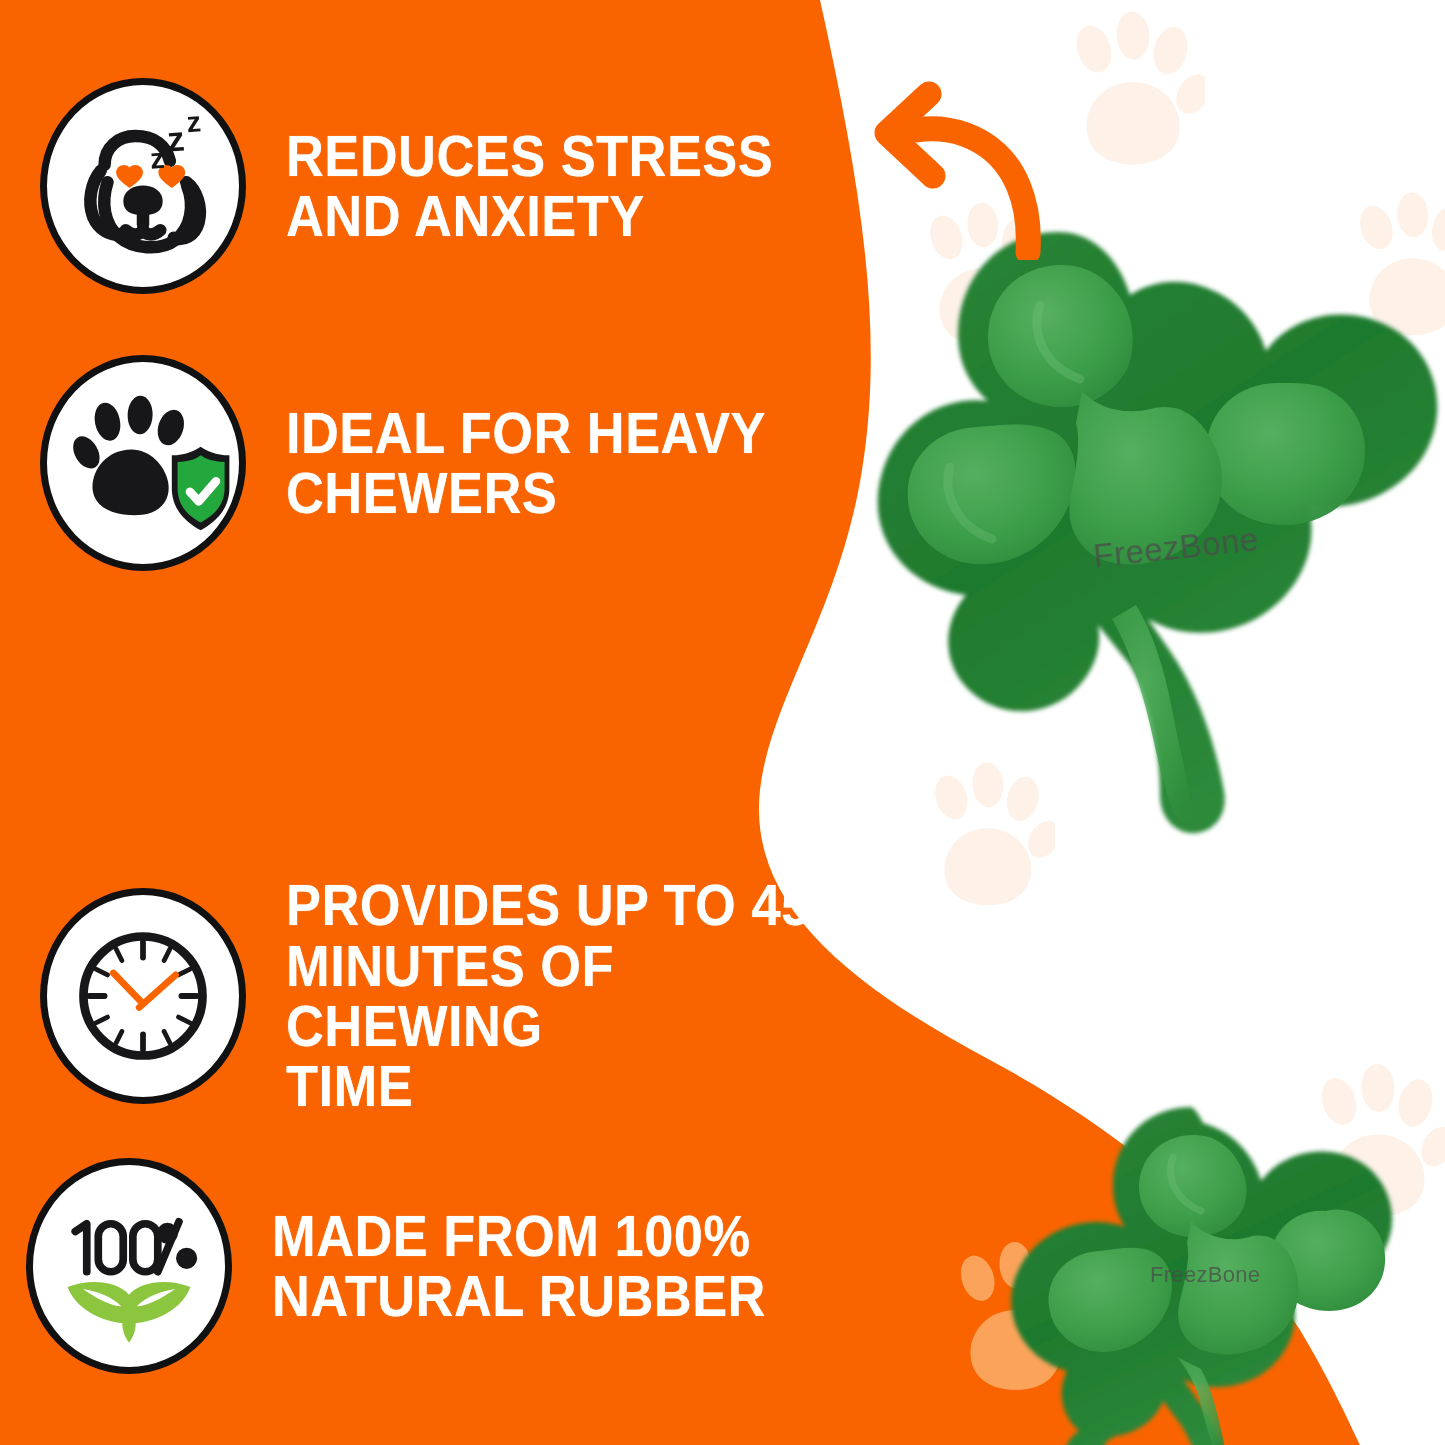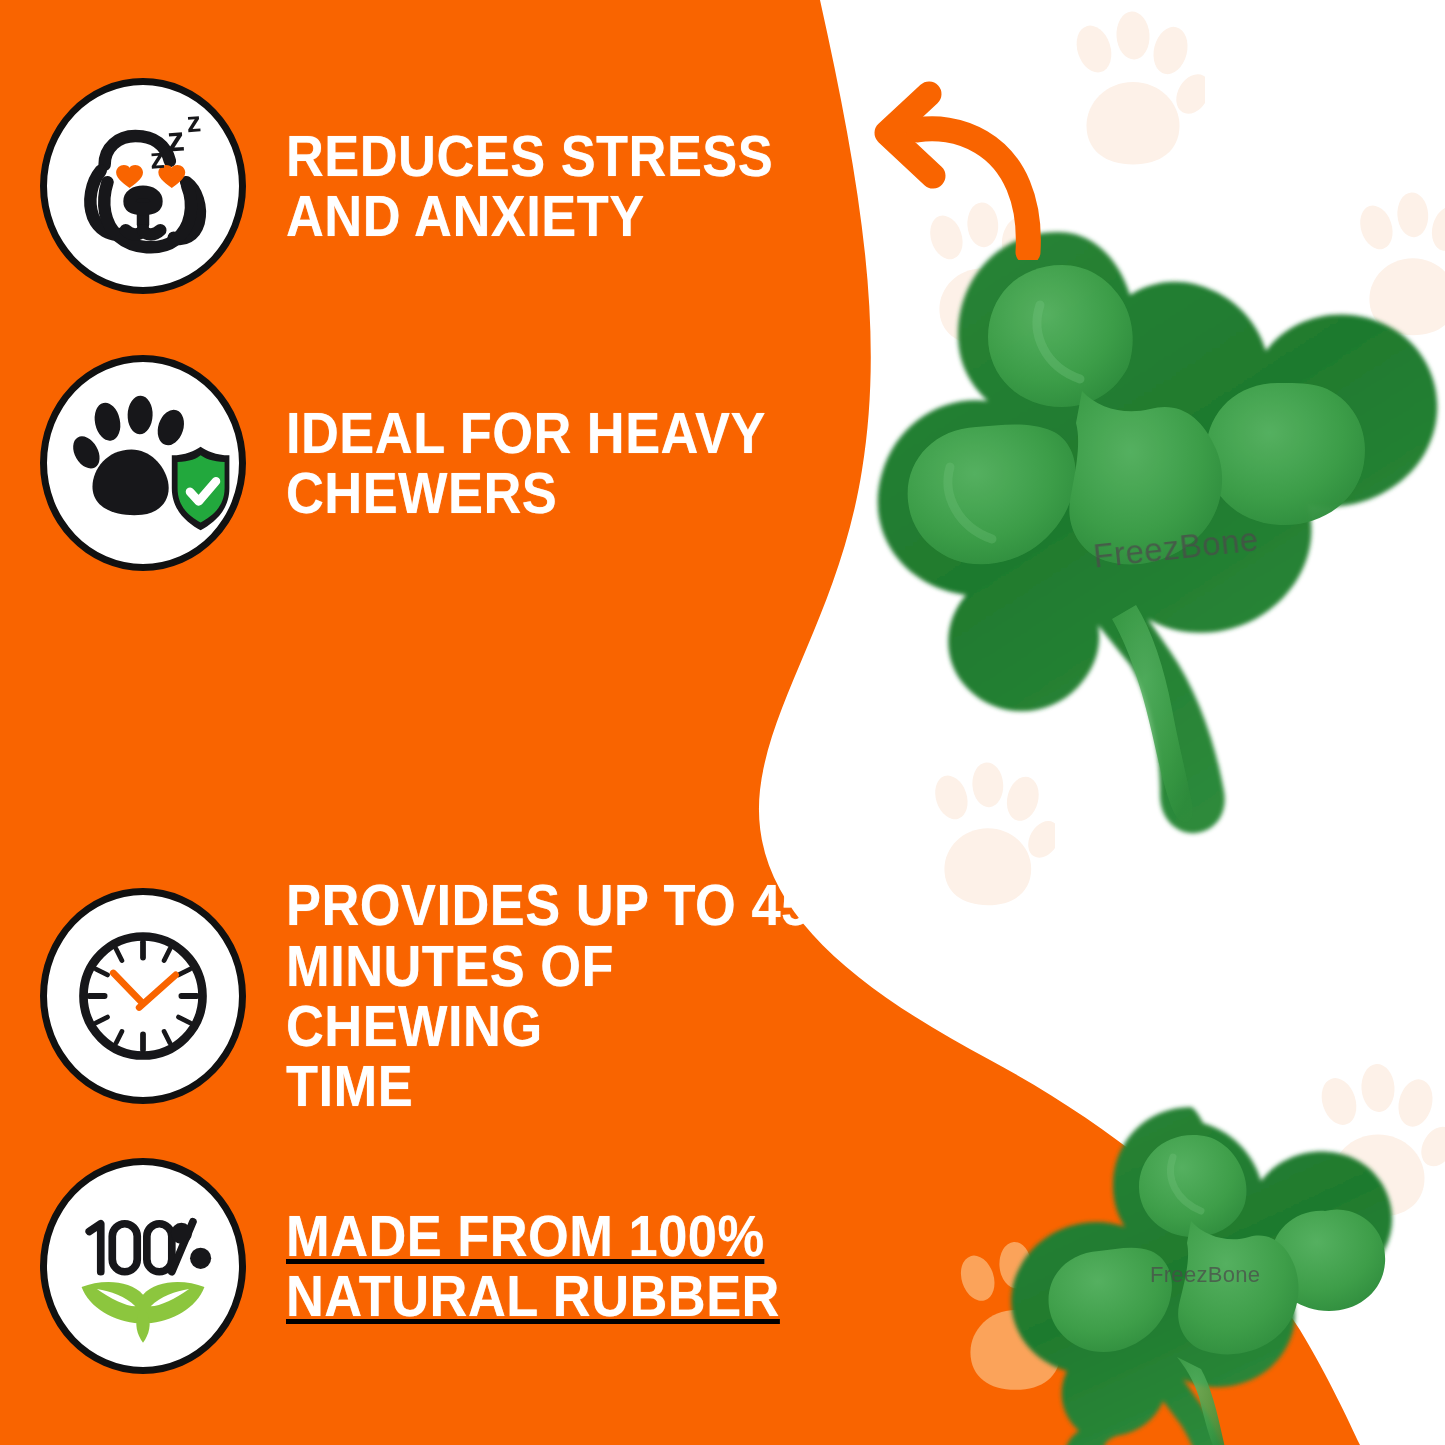--- a/index.html
+++ b/index.html
@@ -367,21 +367,21 @@
             <line x1="100" y1="108" x2="69" y2="76"></line>
             <line x1="96" y1="112" x2="134" y2="78"></line>
           </g>
         </svg>
       </div>
       <div class="feature-text">PROVIDES UP TO 45
 MINUTES OF CHEWING
 TIME</div>
     </div>
 
-    <div class="feature" style="left:40px; top:1158px; width:800px; height:216px;text-decoration:underline;">
+    <div class="feature" style="left:26px; top:1158px; width:800px; height:216px;">
       <div class="badge">
         <svg viewBox="0 0 200 200" width="196" height="196">
 
           <g fill="none" stroke="#17171A" stroke-width="8" stroke-linecap="round" stroke-linejoin="round">
             <path d="M44 64 L56 56 L56 106"></path>
             <rect x="68" y="56" width="26" height="50" rx="13"></rect>
             <rect x="104" y="56" width="26" height="50" rx="13"></rect>
             <line x1="152" y1="54" x2="130" y2="106"></line>
           </g>
           <circle cx="140" cy="66" r="11" fill="#17171A"></circle>

